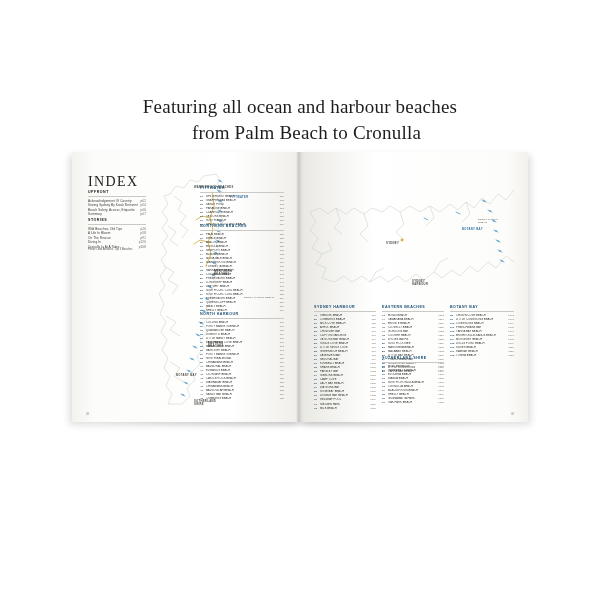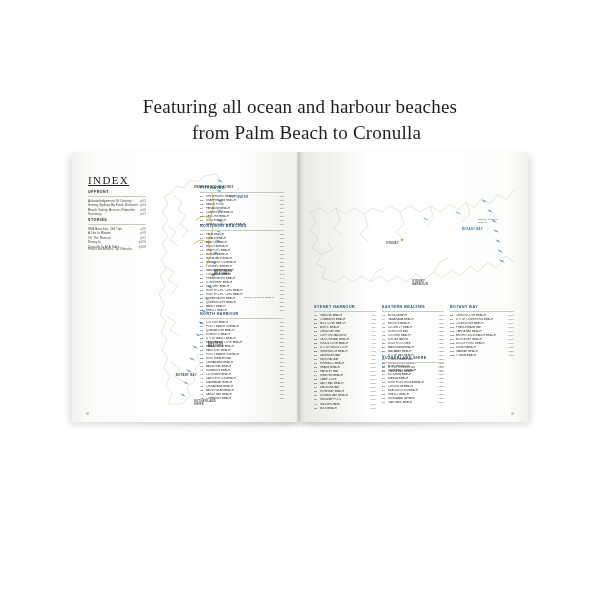--- a/index.html
+++ b/index.html
@@ -68,24 +68,23 @@
     background: linear-gradient(to right, rgba(0,0,0,0.00), rgba(0,0,0,0.16), rgba(0,0,0,0.04), rgba(0,0,0,0.00));
     pointer-events: none;
   }
 
   
   .index-title {
     position: absolute;
     left: 16px;
     top: 22px;
     font-family: "Liberation Serif", serif;
-    font-size: 11px;
+    font-size: 14px;
     letter-spacing: 1.4px;
     color: #222;
-    text-decoration: underline;
   }
   .sec-head {
     font-size: 3.6px;
     letter-spacing: 0.5px;
     font-weight: bold;
     color: #1b4f72;
     text-transform: uppercase;
     margin-bottom: 2px;
   }
   .sec-head.black { color: #1d1d1b; }

